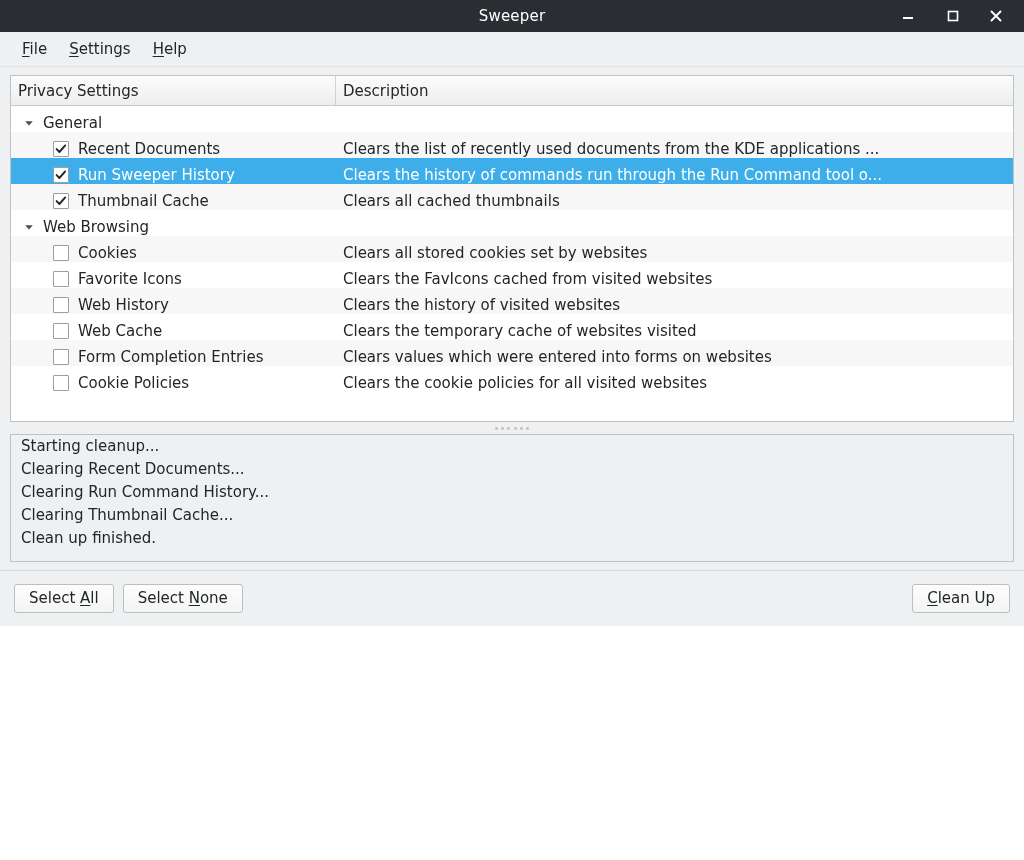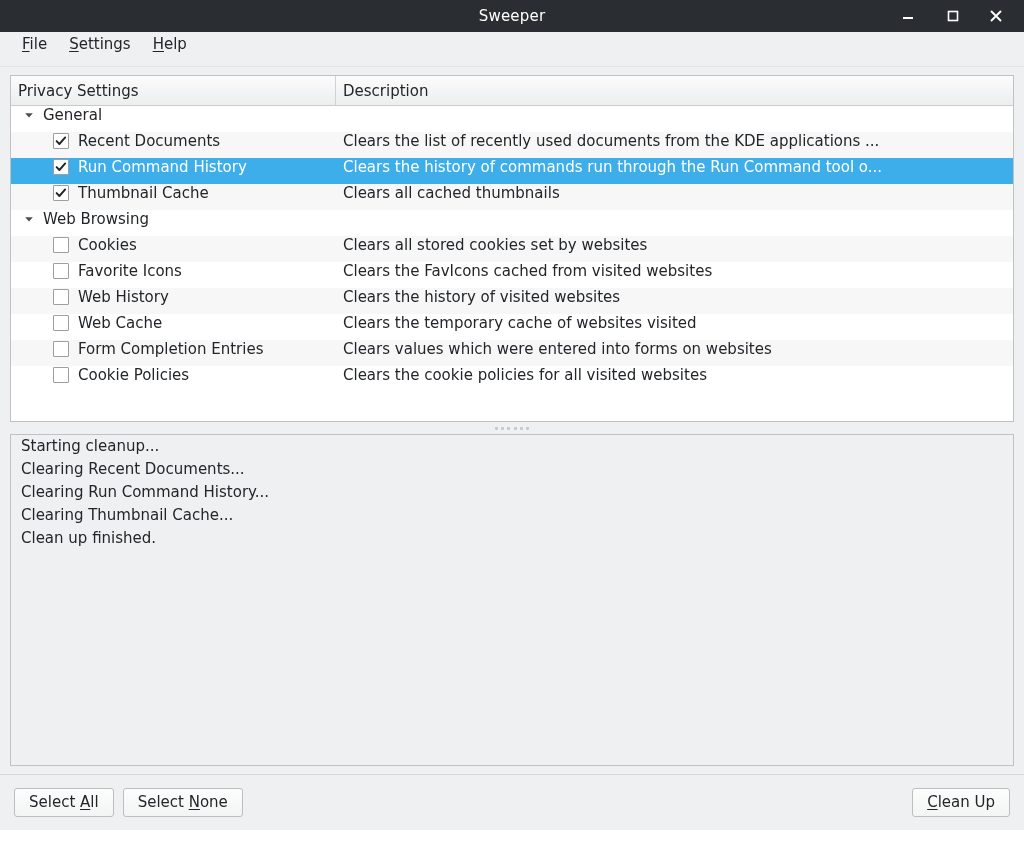--- a/index.html
+++ b/index.html
@@ -12,21 +12,21 @@
     height: 860px;
     overflow: hidden;
     font-family: "DejaVu Sans", "Liberation Sans", sans-serif;
     font-size: 15px;
     color: #232629;
     -webkit-font-smoothing: antialiased;
   }
 
   .window {
     width: 1024px;
-    height: 830px;
+    height: 626px;
     display: flex;
     flex-direction: column;
     background: #eff0f1;
     position: relative;
   }
 
   
   .titlebar {
     height: 32px;
     background: #2a2e32;
@@ -61,20 +61,21 @@
     color: #ffffff;
   }
   .tb-btn svg { display:block; }
 
   
   .menubar {
     height: 34px;
     flex: 0 0 34px;
     background: #eff0f1;
     display: flex;
+    align-items: center;
     padding-left: 12px;
     border-bottom: 1px solid #e3e4e5;
   }
   .menu-item {
     padding: 3px 10px;
     font-size: 15px;
     color: #232629;
     margin-right: 2px;
     border-radius: 2px;
   }
@@ -123,21 +124,21 @@
 
   .tree-rows {
     flex: 1 1 auto;
     overflow: hidden;
     background: #ffffff;
   }
 
   .row {
     display: flex;
     height: 26px;
-    align-items: flex-start;
+    align-items: flex-end;
     box-sizing: border-box;
     background: #ffffff;
   }
   .row.alt { background: #f7f7f8; }
   .row.selected { background: #3daee9; color: #ffffff; }
 
   .cell-name {
     width: 325px;
     display: flex;
     align-items: center;
@@ -323,21 +324,21 @@
             </div>
             <div class="cell-desc">Clears the list of recently used documents from the KDE applications ...</div>
           </div>
           <div class="row child selected">
             <div class="cell-name">
               <span class="checkbox">
                 <svg width="12" height="12" viewBox="0 0 12 12">
                   <path d="M1.6 6.1 L4.4 9 L10.2 2.4" fill="none" stroke="#232629" stroke-width="1.9" stroke-linecap="round" stroke-linejoin="round"></path>
                 </svg>
               </span>
-              <span class="child-label">Run Command History</span>
+              <span class="child-label">Run Sweeper History</span>
             </div>
             <div class="cell-desc">Clears the history of commands run through the Run Command tool o...</div>
           </div>
           <div class="row child alt">
             <div class="cell-name">
               <span class="checkbox">
                 <svg width="12" height="12" viewBox="0 0 12 12">
                   <path d="M1.6 6.1 L4.4 9 L10.2 2.4" fill="none" stroke="#232629" stroke-width="1.9" stroke-linecap="round" stroke-linejoin="round"></path>
                 </svg>
               </span>

